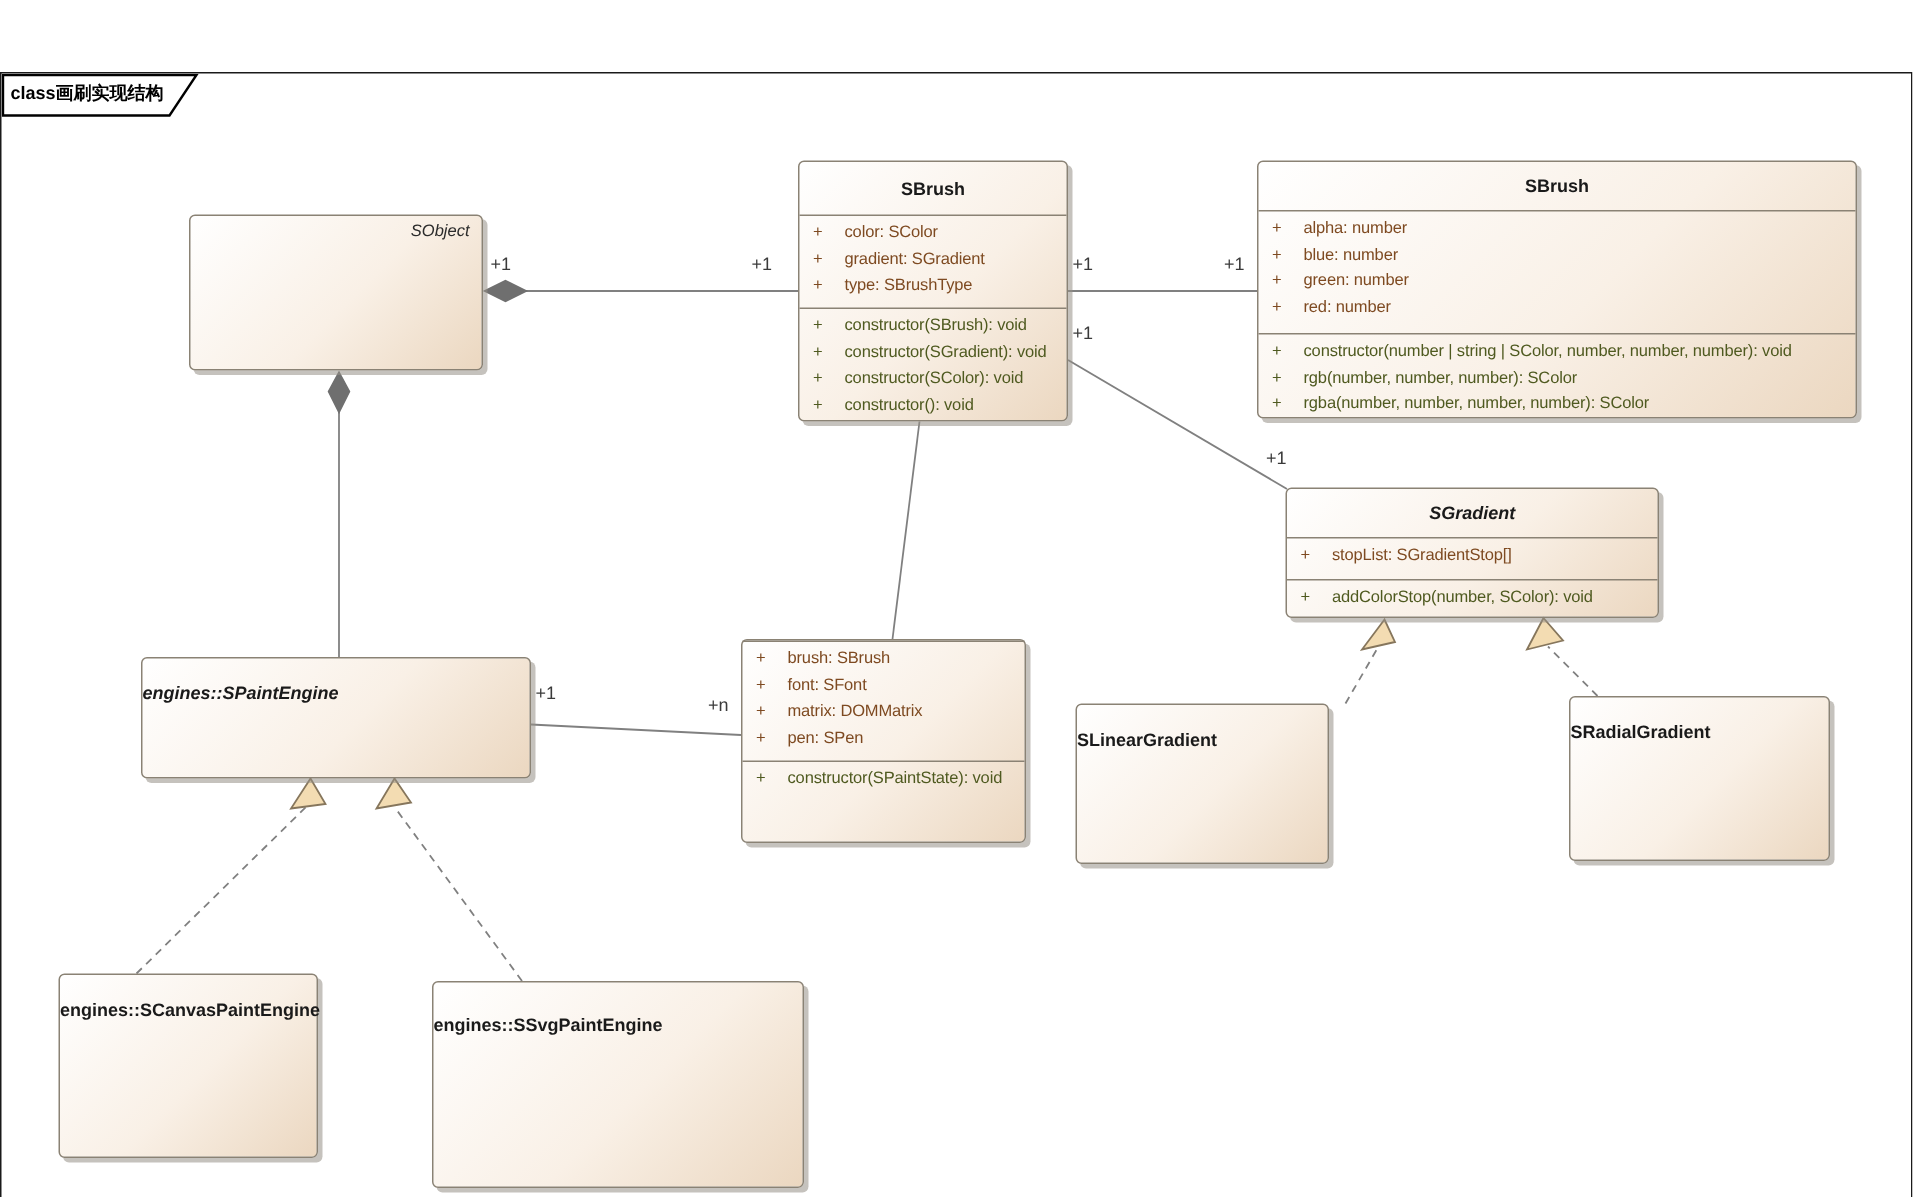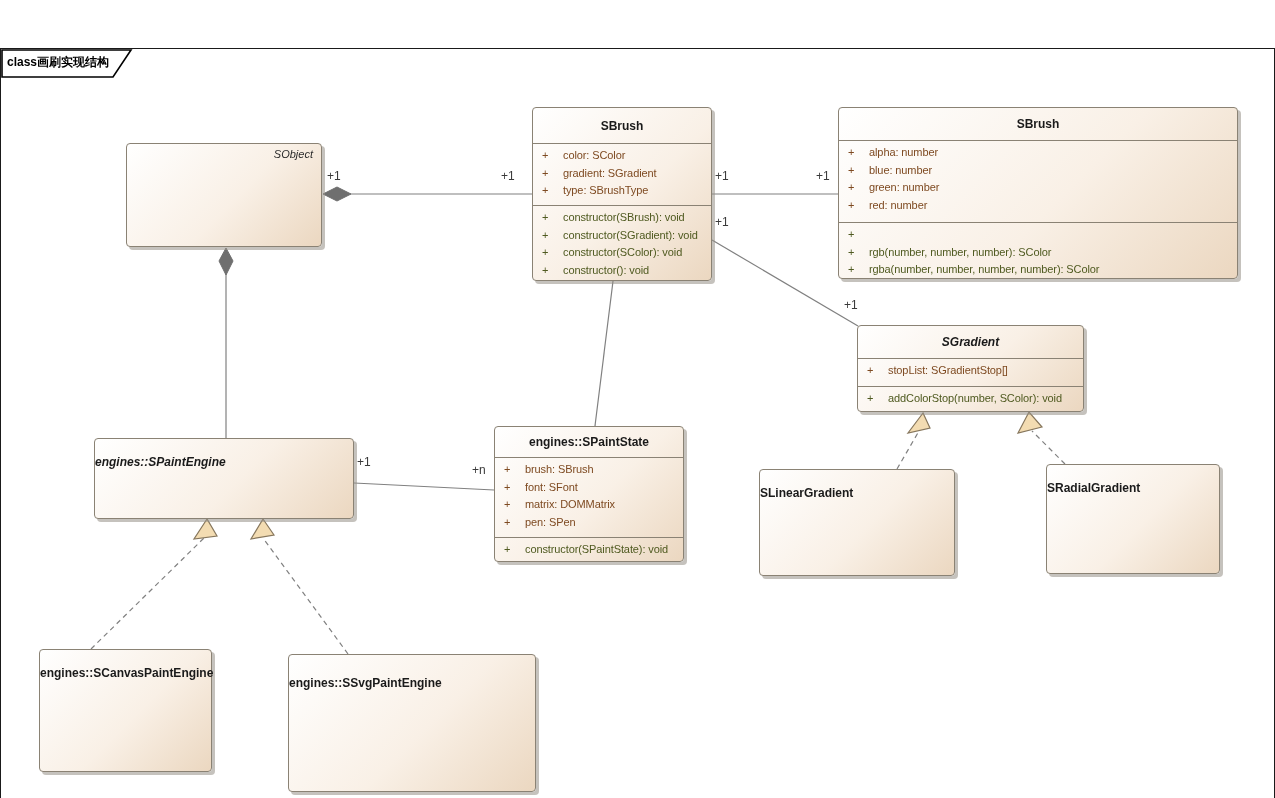--- a/index.html
+++ b/index.html
@@ -136,54 +136,52 @@
           <span class="txt">green: number</span>
         </div>
       <div class="row attr">
           <span class="vis">+</span>
           <span class="txt">red: number</span>
         </div>
     </div>
     <div class="sect" style="height:58px">
       <div class="row op">
           <span class="vis">+</span>
+          <span class="txt">constructor(number | string | SColor, number, number, number): void</span>
         </div>
       <div class="row op">
           <span class="vis">+</span>
           <span class="txt">rgb(number, number, number): SColor</span>
         </div>
       <div class="row op">
           <span class="vis">+</span>
           <span class="txt">rgba(number, number, number, number): SColor</span>
         </div>
     </div>
   </div>
 
-  <div class="cls abstract" style="left:856px;top:276px;width:227px;height:87px">
+  <div class="cls abstract" style="left:856px;top:276px;width:249px;height:87px">
     <div class="titlebar" style="height:32px">
         <span class="title">SGradient</span>
       </div>
     <div class="sect" style="height:28px">
       <div class="row attr">
           <span class="vis">+</span>
           <span class="txt">stopList: SGradientStop[]</span>
         </div>
     </div>
     <div class="sect" style="height:27px">
       <div class="row op">
           <span class="vis">+</span>
           <span class="txt">addColorStop(number, SColor): void</span>
         </div>
     </div>
   </div>
 
   <div class="cls" style="left:493px;top:377px;width:190px;height:136px">
-    <div class="titlebar" style="height:30px">
-        <span class="title">engines::SPaintState</span>
-      </div>
     <div class="sect" style="height:80px">
       <div class="row attr">
           <span class="vis">+</span>
           <span class="txt">brush: SBrush</span>
         </div>
       <div class="row attr">
           <span class="vis">+</span>
           <span class="txt">font: SFont</span>
         </div>
       <div class="row attr">
@@ -200,21 +198,21 @@
           <span class="vis">+</span>
           <span class="txt">constructor(SPaintState): void</span>
         </div>
     </div>
   </div>
 
   <div class="cls abstract" style="left:93px;top:389px;width:260px;height:81px">
     <div class="title pt15">engines::SPaintEngine</div>
   </div>
 
-  <div class="cls" style="left:758px;top:420px;width:196px;height:107px">
+  <div class="cls" style="left:716px;top:420px;width:169px;height:107px">
     <div class="title pt15">SLinearGradient</div>
   </div>
 
   <div class="cls" style="left:1045px;top:415px;width:174px;height:110px">
     <div class="title pt15">SRadialGradient</div>
   </div>
 
   <div class="cls" style="left:38px;top:600px;width:173px;height:123px">
     <div class="title pt15">engines::SCanvasPaintEngine</div>
   </div>

